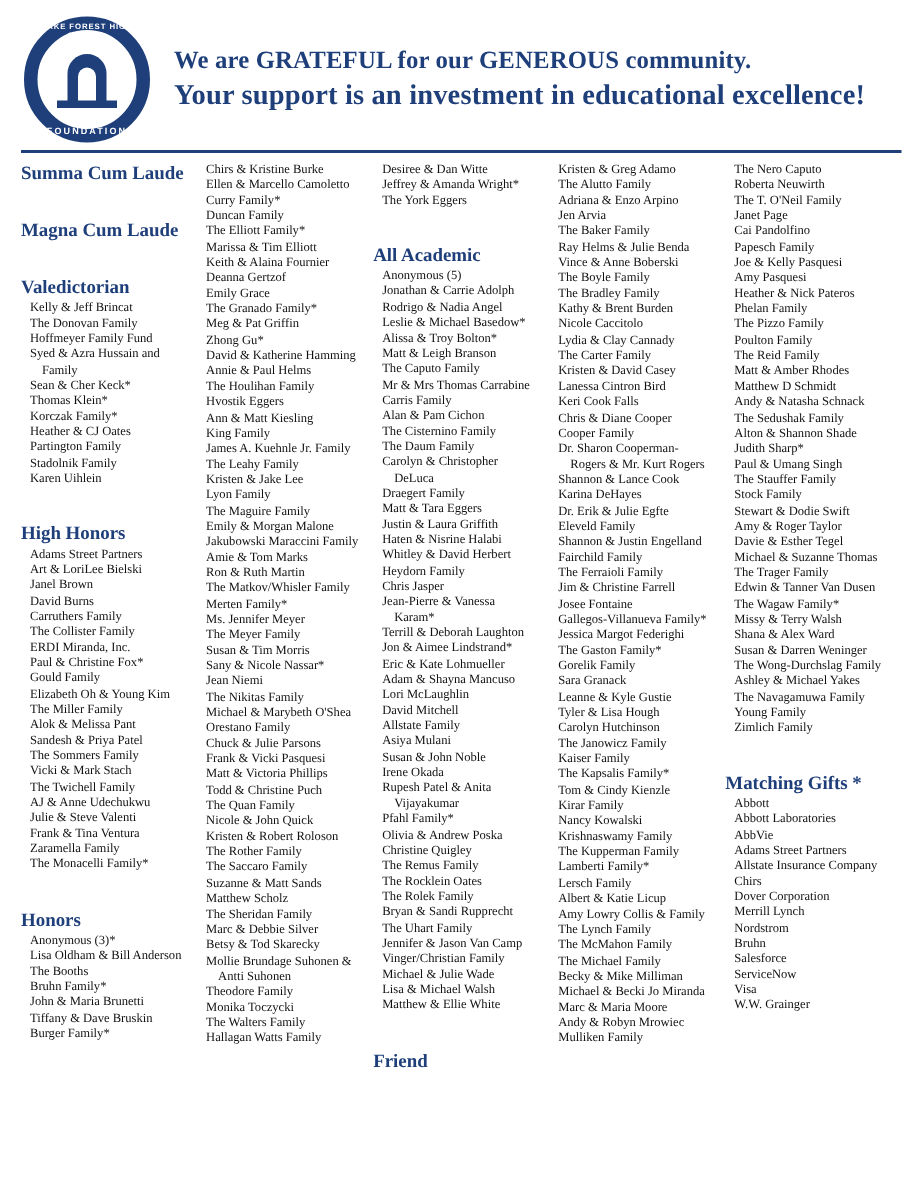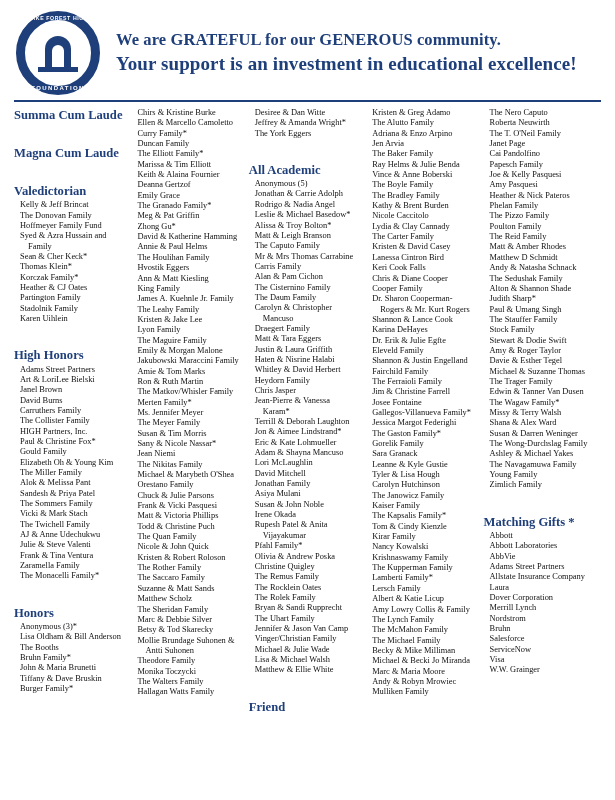--- a/index.html
+++ b/index.html
@@ -184,21 +184,21 @@
           <li>Karen Uihlein</li>
         </ul>
         <div class="sec-title spaced">High Honors</div>
         <ul class="names">
           <li>Adams Street Partners</li>
           <li>Art &amp; LoriLee Bielski</li>
           <li>Janel Brown</li>
           <li>David Burns</li>
           <li>Carruthers Family</li>
           <li>The Collister Family</li>
-          <li>HIGH Partners, Inc.</li>
+          <li>ERDI Miranda, Inc.</li>
           <li>Paul &amp; Christine Fox*</li>
           <li>Gould Family</li>
           <li>Elizabeth Oh &amp; Young Kim</li>
           <li>The Miller Family</li>
           <li>Alok &amp; Melissa Pant</li>
           <li>Sandesh &amp; Priya Patel</li>
           <li>The Sommers Family</li>
           <li>Vicki &amp; Mark Stach</li>
           <li>The Twichell Family</li>
           <li>AJ &amp; Anne Udechukwu</li>
@@ -293,37 +293,37 @@
           <li>Leslie &amp; Michael Basedow*</li>
           <li>Alissa &amp; Troy Bolton*</li>
           <li>Matt &amp; Leigh Branson</li>
           <li>The Caputo Family</li>
           <li>Mr &amp; Mrs Thomas Carrabine</li>
           <li>Carris Family</li>
           <li>Alan &amp; Pam Cichon</li>
           <li>The Cisternino Family</li>
           <li>The Daum Family</li>
           <li>Carolyn &amp; Christopher</li>
-          <li class="indent2">Mancuso</li>
+          <li class="indent2">DeLuca</li>
           <li>Draegert Family</li>
           <li>Matt &amp; Tara Eggers</li>
           <li>Justin &amp; Laura Griffith</li>
           <li>Haten &amp; Nisrine Halabi</li>
           <li>Whitley &amp; David Herbert</li>
           <li>Heydorn Family</li>
           <li>Chris Jasper</li>
           <li>Jean-Pierre &amp; Vanessa</li>
           <li class="indent2">Karam*</li>
           <li>Terrill &amp; Deborah Laughton</li>
           <li>Jon &amp; Aimee Lindstrand*</li>
           <li>Eric &amp; Kate Lohmueller</li>
           <li>Adam &amp; Shayna Mancuso</li>
           <li>Lori McLaughlin</li>
           <li>David Mitchell</li>
-          <li>Jonathan Family</li>
+          <li>Allstate Family</li>
           <li>Asiya Mulani</li>
           <li>Susan &amp; John Noble</li>
           <li>Irene Okada</li>
           <li>Rupesh Patel &amp; Anita</li>
           <li class="indent2">Vijayakumar</li>
           <li>Pfahl Family*</li>
           <li>Olivia &amp; Andrew Poska</li>
           <li>Christine Quigley</li>
           <li>The Remus Family</li>
           <li>The Rocklein Oates</li>
@@ -439,21 +439,21 @@
           <li>Young Family</li>
           <li>Zimlich Family</li>
         </ul>
         <div class="sec-title spaced">Matching Gifts *</div>
         <ul class="names gifts">
           <li>Abbott</li>
           <li>Abbott Laboratories</li>
           <li>AbbVie</li>
           <li>Adams Street Partners</li>
           <li>Allstate Insurance Company</li>
-          <li>Laura</li>
+          <li>Chirs</li>
           <li>Dover Corporation</li>
           <li>Merrill Lynch</li>
           <li>Nordstrom</li>
           <li>Bruhn</li>
           <li>Salesforce</li>
           <li>ServiceNow</li>
           <li>Visa</li>
           <li>W.W. Grainger</li>
         </ul>
       </div>

